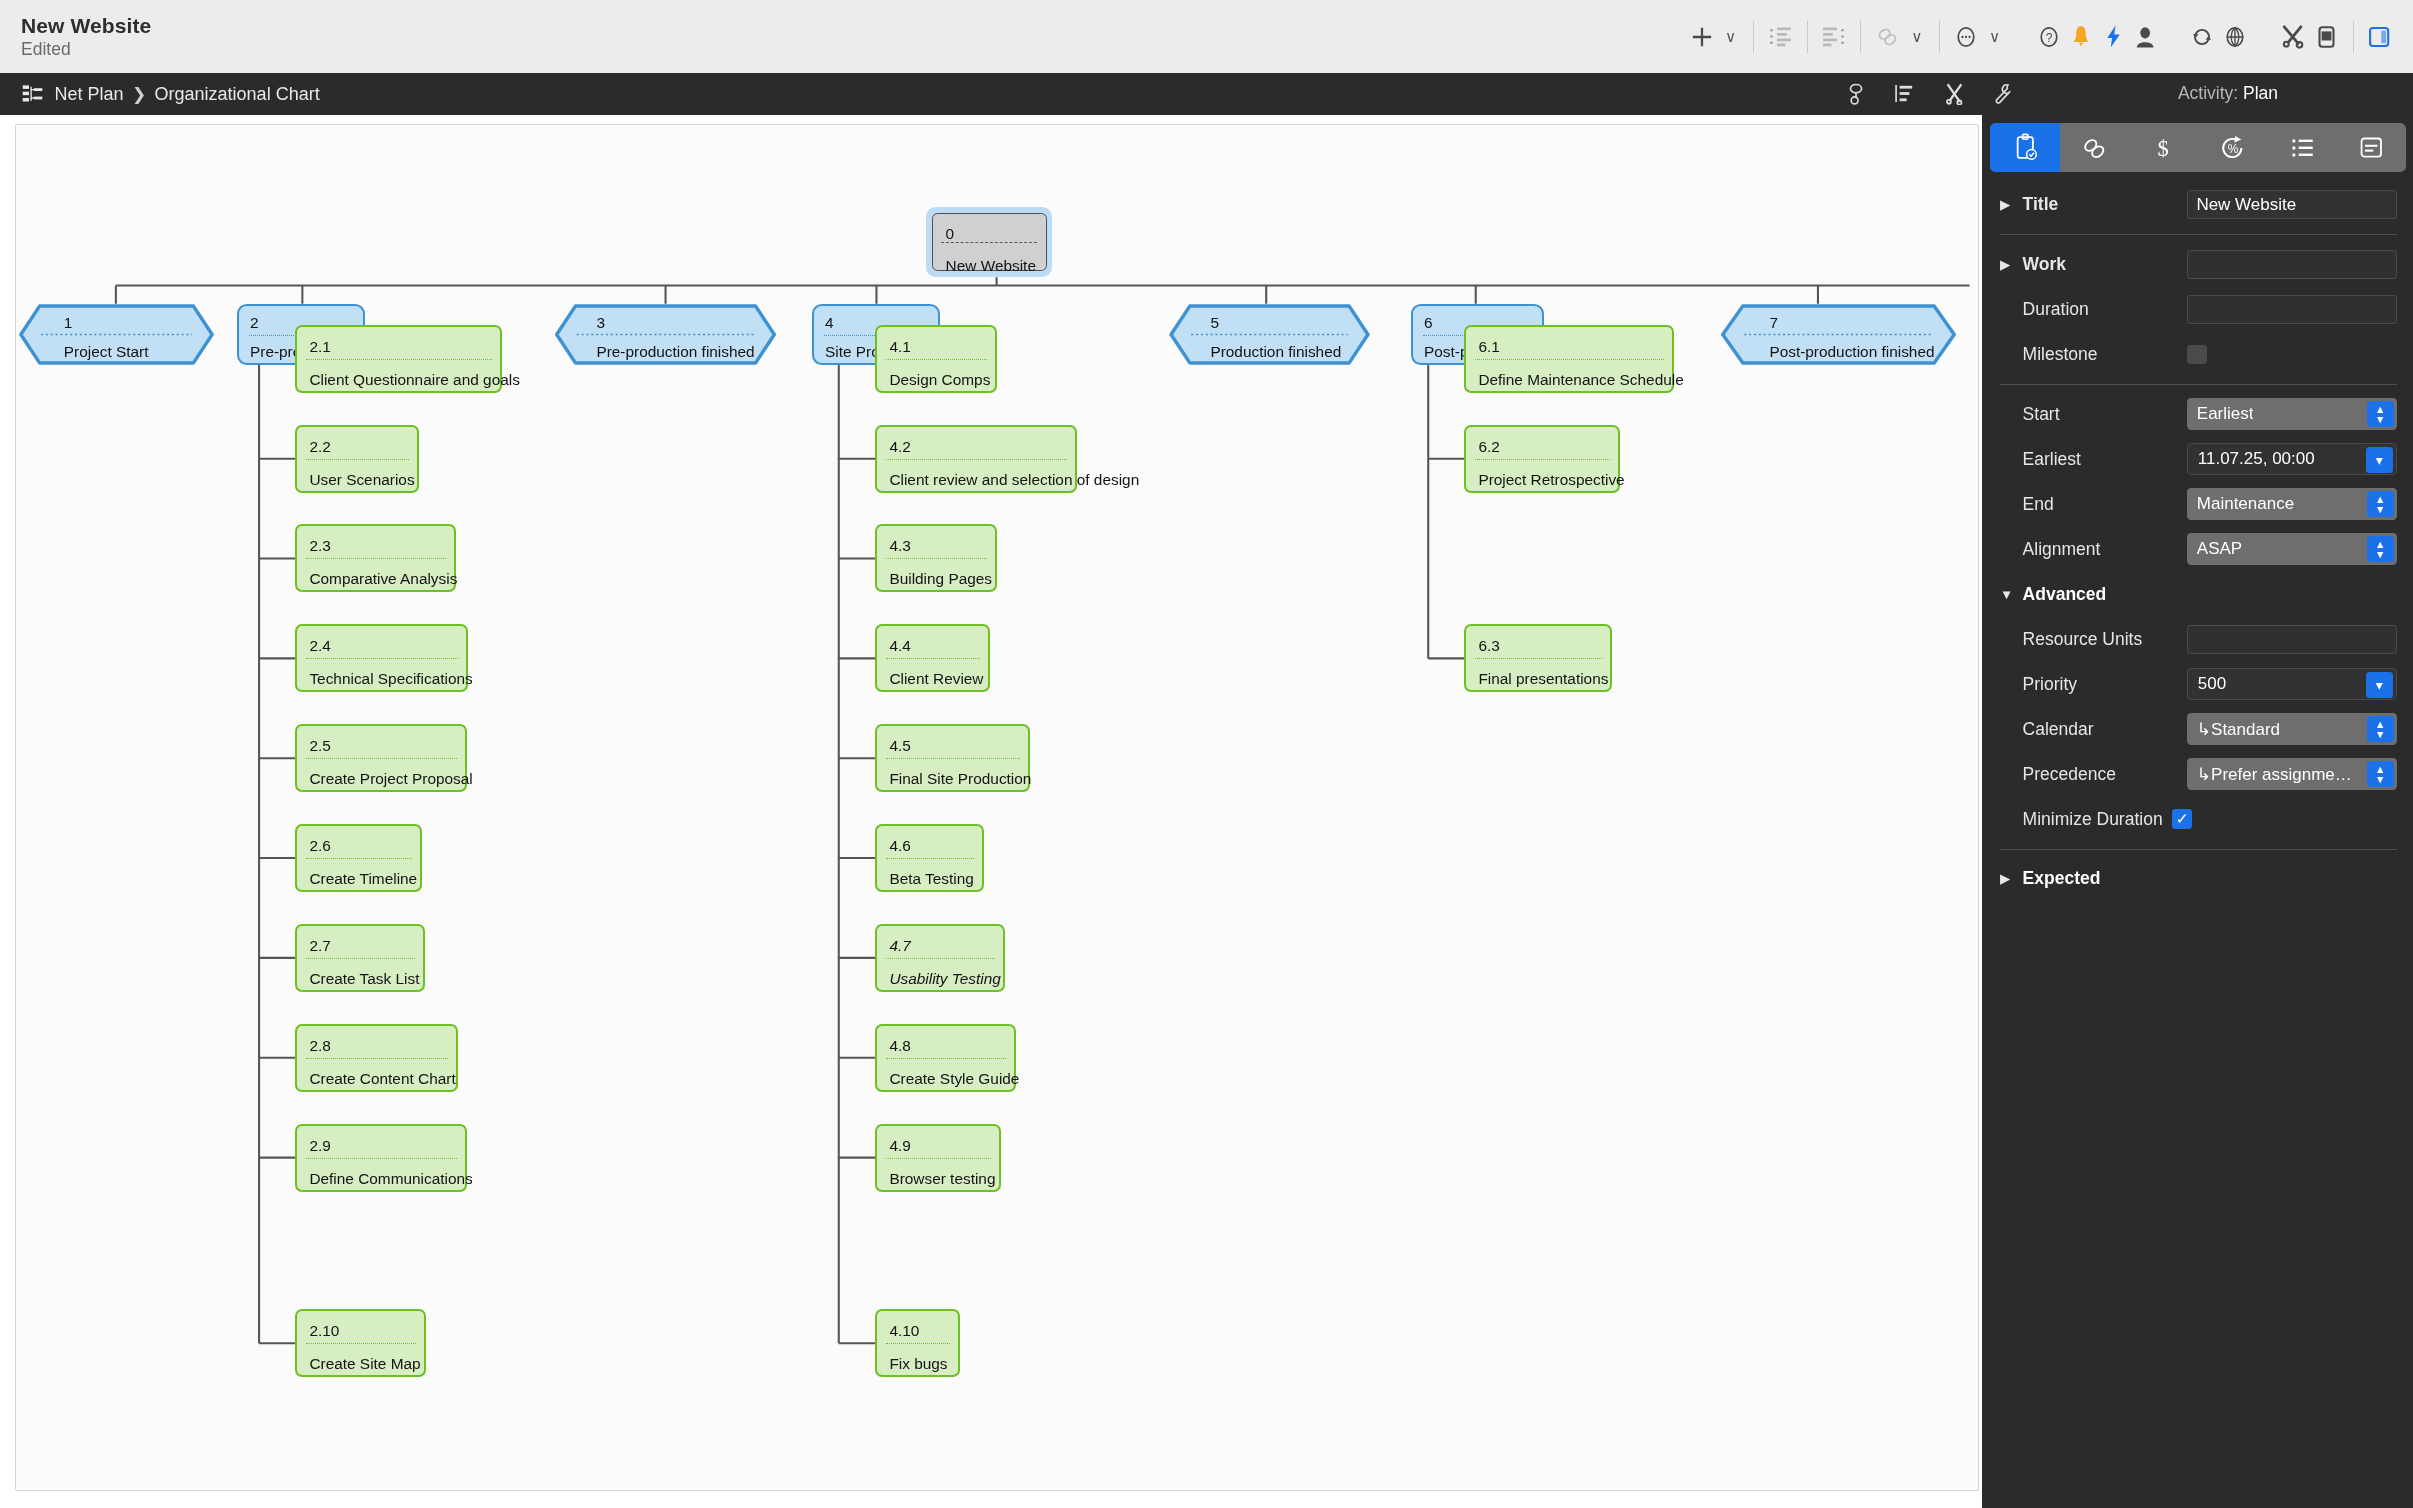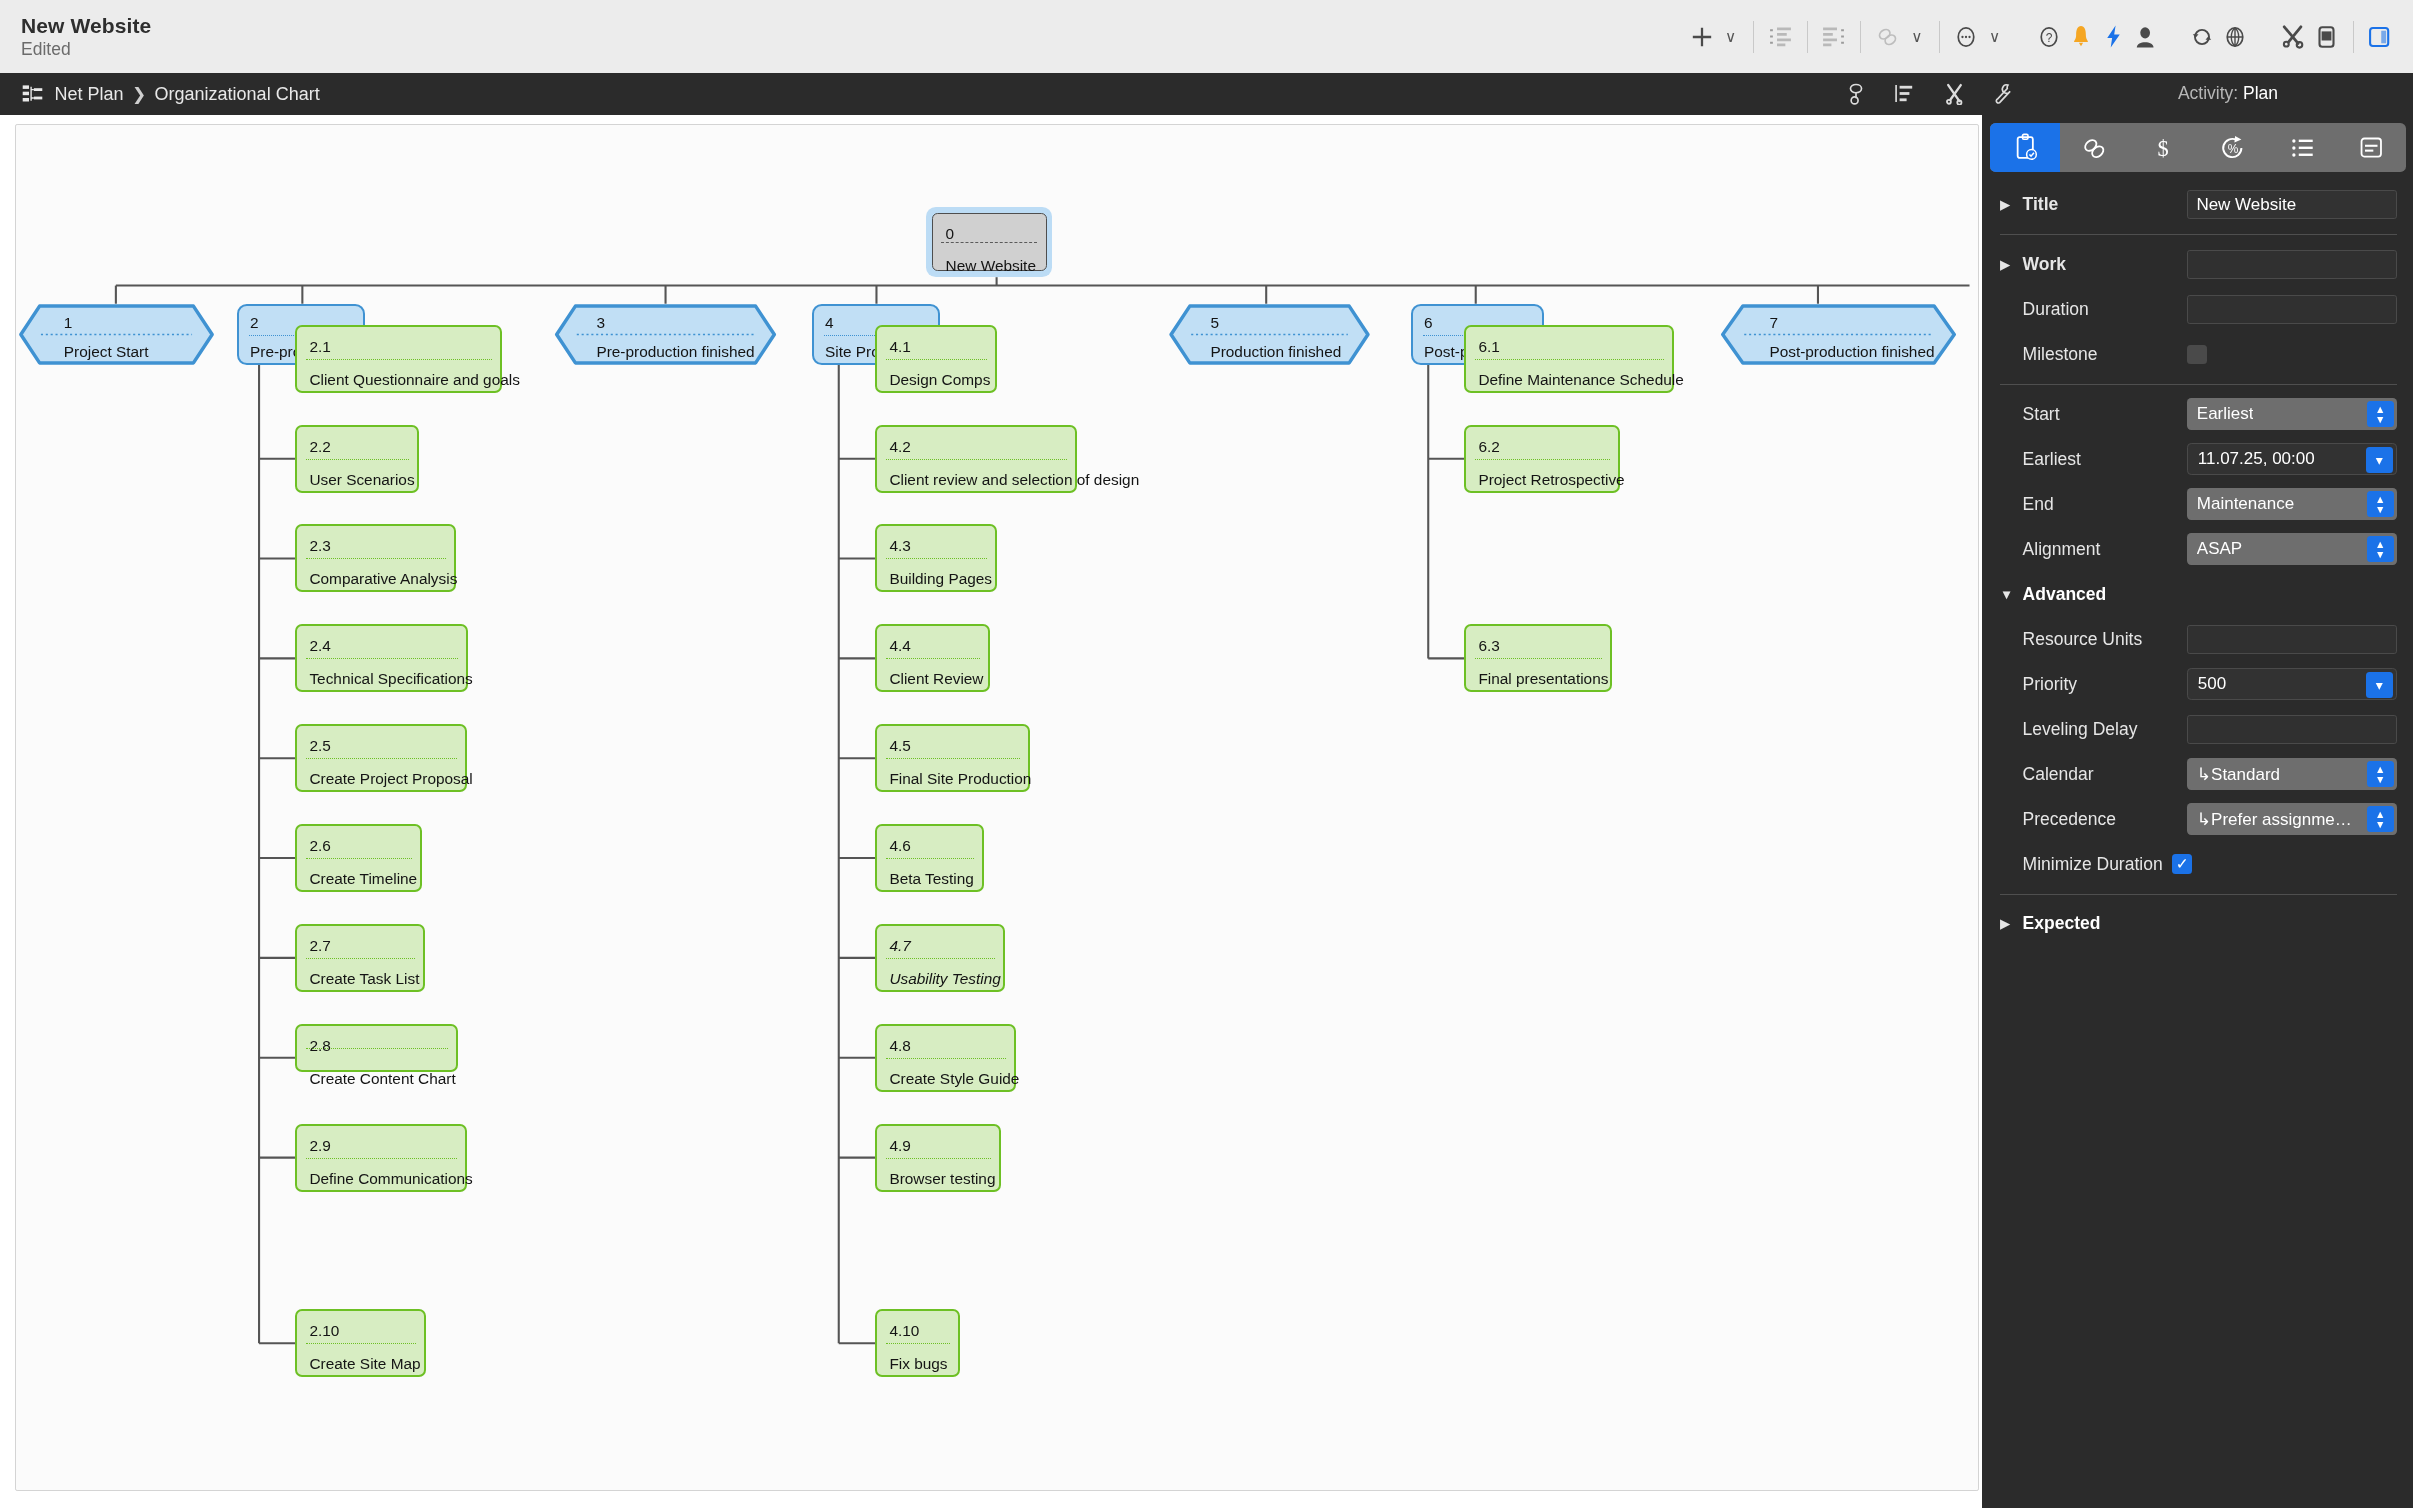--- a/index.html
+++ b/index.html
@@ -481,21 +481,21 @@
     <div class="num" style="left:14px;top:12.6px;">2.6</div>
     <div class="lbl" style="left:14px;top:46px;">Create Timeline</div>
   </div>
   <div class="node" style="left:279px;top:799px;width:130px;height:68px;">
     <div class="tk-box">
         <div class="tk-div"></div>
       </div>
     <div class="num" style="left:14px;top:12.6px;">2.7</div>
     <div class="lbl" style="left:14px;top:46px;">Create Task List</div>
   </div>
-  <div class="node" style="left:279px;top:899px;width:163px;height:48px;text-align:right;">
+  <div class="node" style="left:279px;top:899px;width:163px;height:68px;text-align:right;">
     <div class="tk-box">
         <div class="tk-div"></div>
       </div>
     <div class="num" style="left:14px;top:12.6px;">2.8</div>
     <div class="lbl" style="left:14px;top:46px;">Create Content Chart</div>
   </div>
   <div class="node" style="left:279px;top:999px;width:172px;height:68px;">
     <div class="tk-box">
         <div class="tk-div"></div>
       </div>
@@ -758,27 +758,20 @@
       <span class="disc pad">▶</span>
       <span class="lab">Priority</span>
       <span class="ctrl">
           <span class="pop dark">
         <span class="ptext">500</span>
         <span class="onechev">▾</span>
       </span>
         </span>
     </div>
 
-    <div class="row">
-      <span class="disc pad">▶</span>
-      <span class="lab">Leveling Delay</span>
-      <span class="ctrl">
-          <span class="fld empty"></span>
-        </span>
-    </div>
 
     <div class="row">
       <span class="disc pad">▶</span>
       <span class="lab">Calendar</span>
       <span class="ctrl">
           <span class="pop">
         <span class="ptext">↳Standard</span>
         <span class="stepper">▲<span>▼</span></span>
       </span>
         </span>

